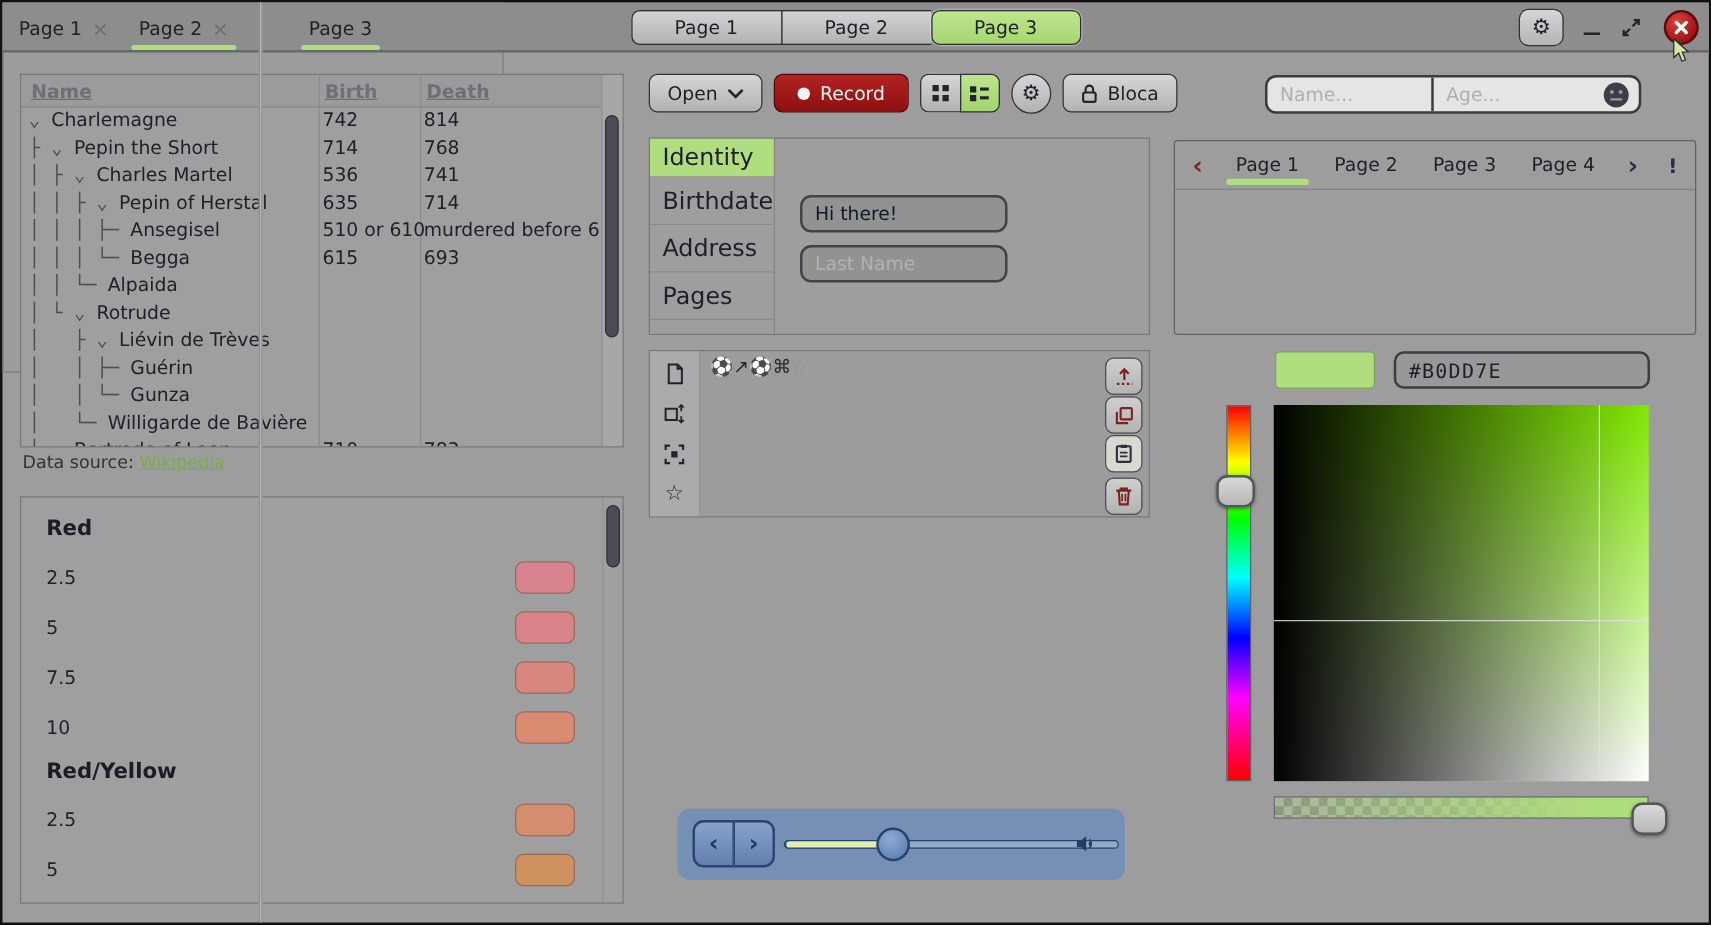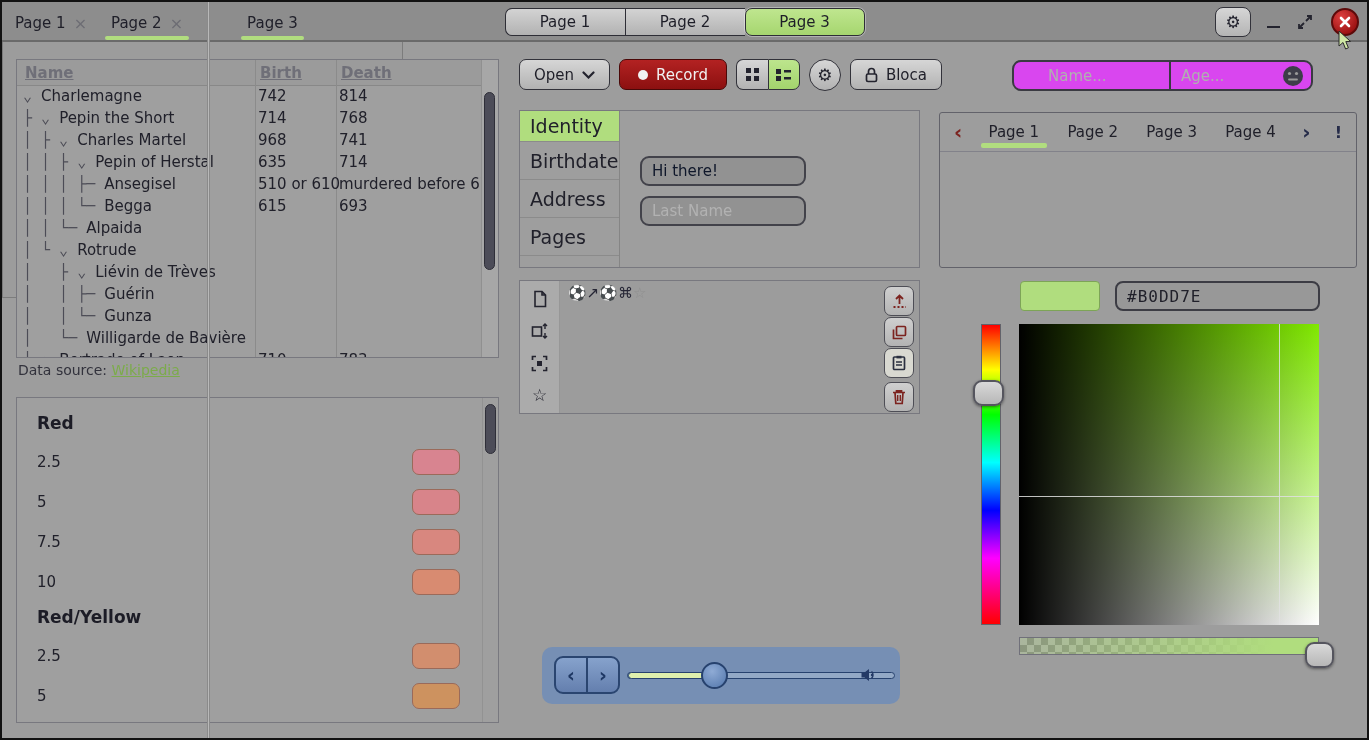--- a/index.html
+++ b/index.html
@@ -127,21 +127,21 @@
   .pn-btn:last-child{border-radius:0 9px 9px 0;border-left-width:1px;}
   .slider-track{position:absolute;left:85px;top:25px;width:268px;height:7px;border-radius:4px;
     background:#93a9c6;border:1.5px solid #27426e;}
   .slider-fill{position:absolute;left:0;top:-1.5px;height:7px;border-radius:4px;background:#dff0ad;border:1.5px solid #27426e;}
   .slider-thumb{position:absolute;top:-11px;width:27px;height:27px;border-radius:50%;
     background:radial-gradient(circle at 40% 32%,#8fabd5,#6284b6 75%);border:2px solid #27426e;}
   .volume{position:absolute;right:22px;top:20px;}
 
   
   .person-box{position:absolute;left:1010px;top:58px;width:301px;height:31px;display:flex;
-    background:#d946ef;border:2px solid #3a3a42;border-radius:9px;overflow:hidden;padding-left:24px;}
+    background:#e5e5e5;border:2px solid #3a3a42;border-radius:9px;overflow:hidden;}
   .person-box input{flex:1;background:transparent;border:0;outline:none;font-size:15px;color:#20202a;
     padding:0 10px;font-family:inherit;min-width:0;}
   .person-box input::placeholder{color:#b0b0b0;}
   .person-divider{width:2px;background:#3a3a42;}
   .emoji-wrap{display:flex;align-items:center;padding-right:7px;}
 
   .pager-panel{left:937px;top:110px;width:418px;height:156px;background:#9d9d9d;border:1.5px solid #62626a;border-radius:3px;}
   .pager-head{position:relative;height:39px;display:flex;align-items:center;justify-content:space-between;
     padding:0 14px;border-bottom:1px solid #82828a;}
   .pager-arrow{font-size:20px;font-weight:bold;line-height:1;}
@@ -219,21 +219,21 @@
           <span class="t-birth">742</span>
           <span class="t-death">814</span>
         </div>
         <div class="tree-row">
           <div class="t-cell-name"><span class="t-guide">├ ⌄ </span><span>Pepin the Short</span></div>
           <span class="t-birth">714</span>
           <span class="t-death">768</span>
         </div>
         <div class="tree-row">
           <div class="t-cell-name"><span class="t-guide">│ ├ ⌄ </span><span>Charles Martel</span></div>
-          <span class="t-birth">968</span>
+          <span class="t-birth">536</span>
           <span class="t-death">741</span>
         </div>
         <div class="tree-row">
           <div class="t-cell-name"><span class="t-guide">│ │ ├ ⌄ </span><span>Pepin of Herstal</span></div>
           <span class="t-birth">635</span>
           <span class="t-death">714</span>
         </div>
         <div class="tree-row">
           <div class="t-cell-name"><span class="t-guide">│ │ │ ├─ </span><span>Ansegisel</span></div>
           <span class="t-birth">510 or 610</span>

